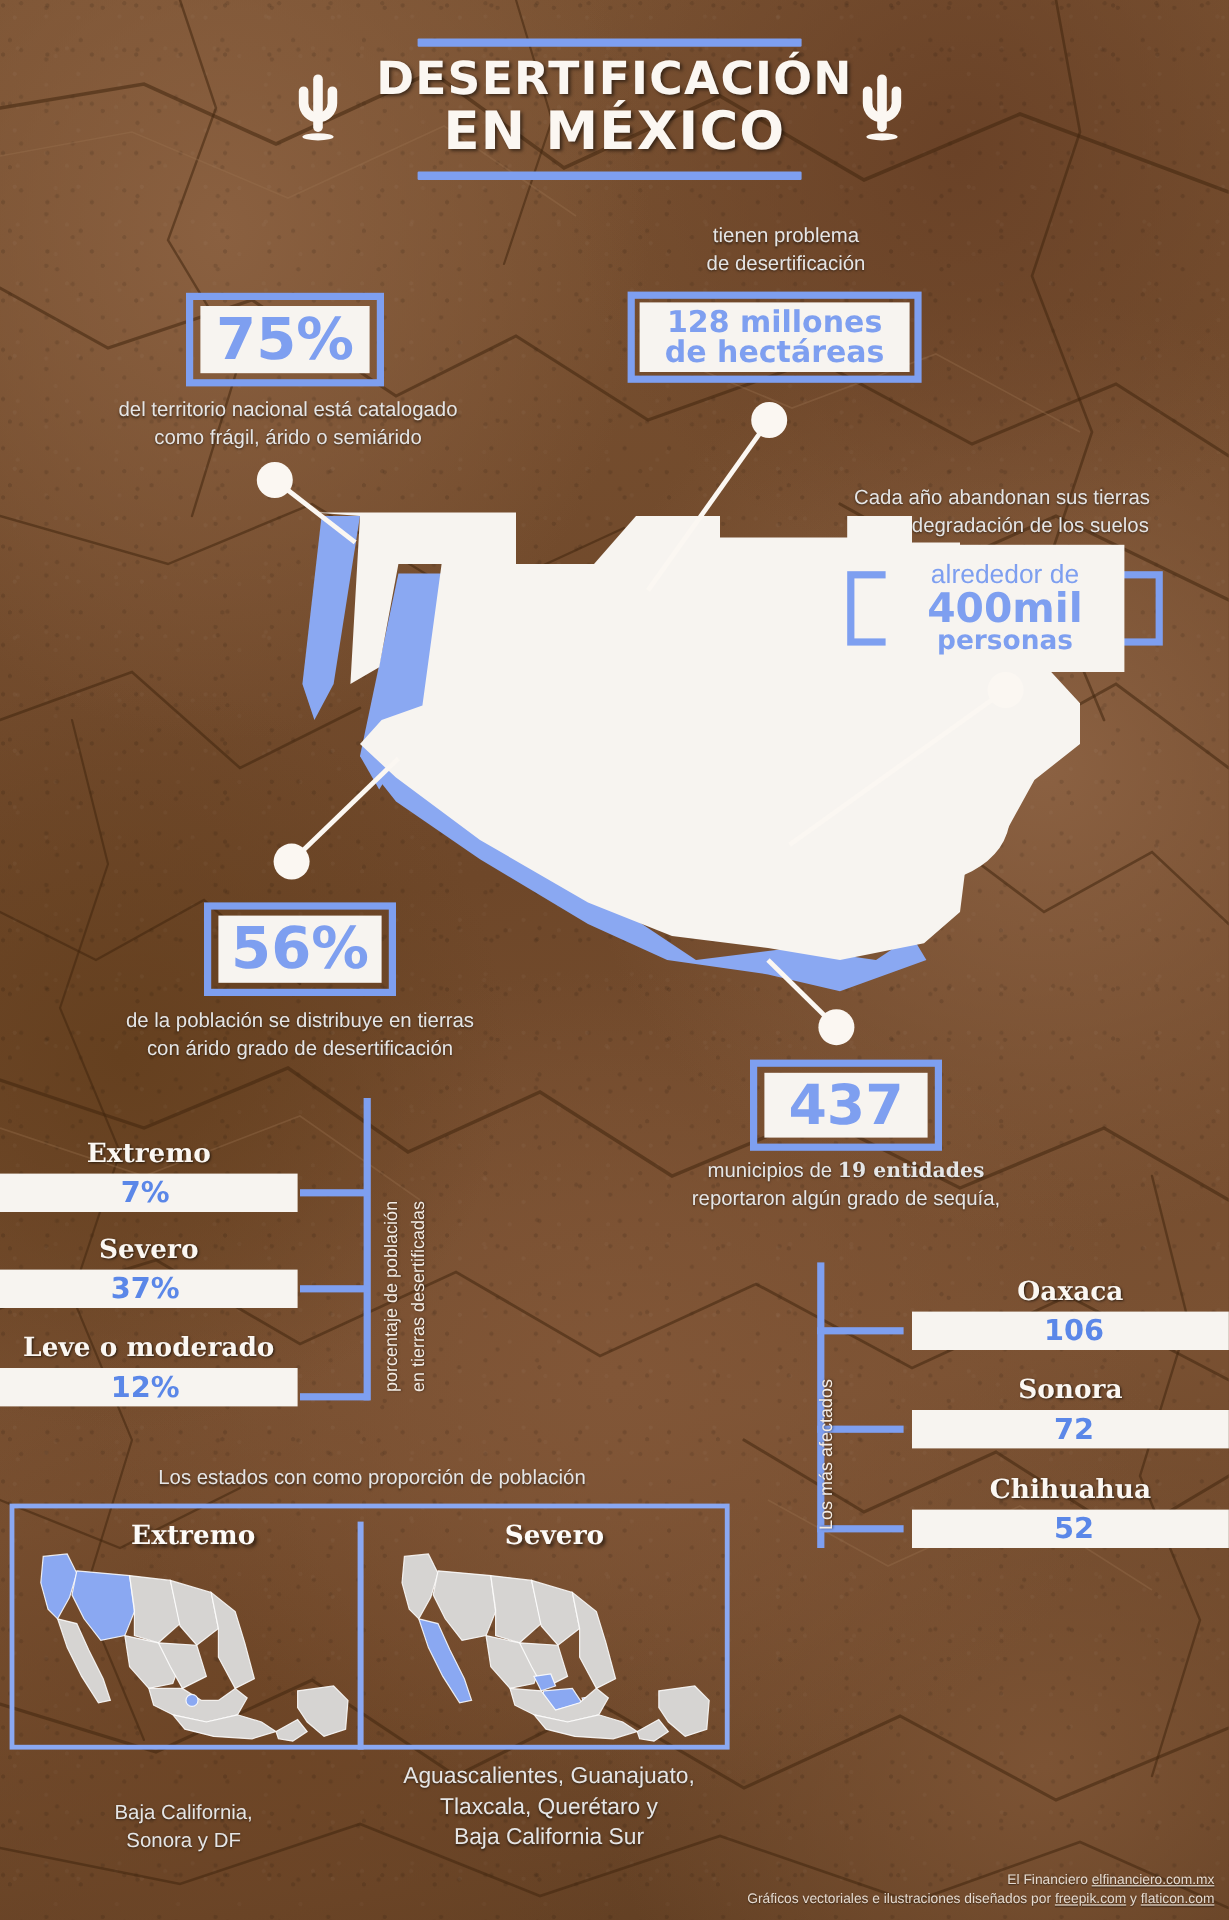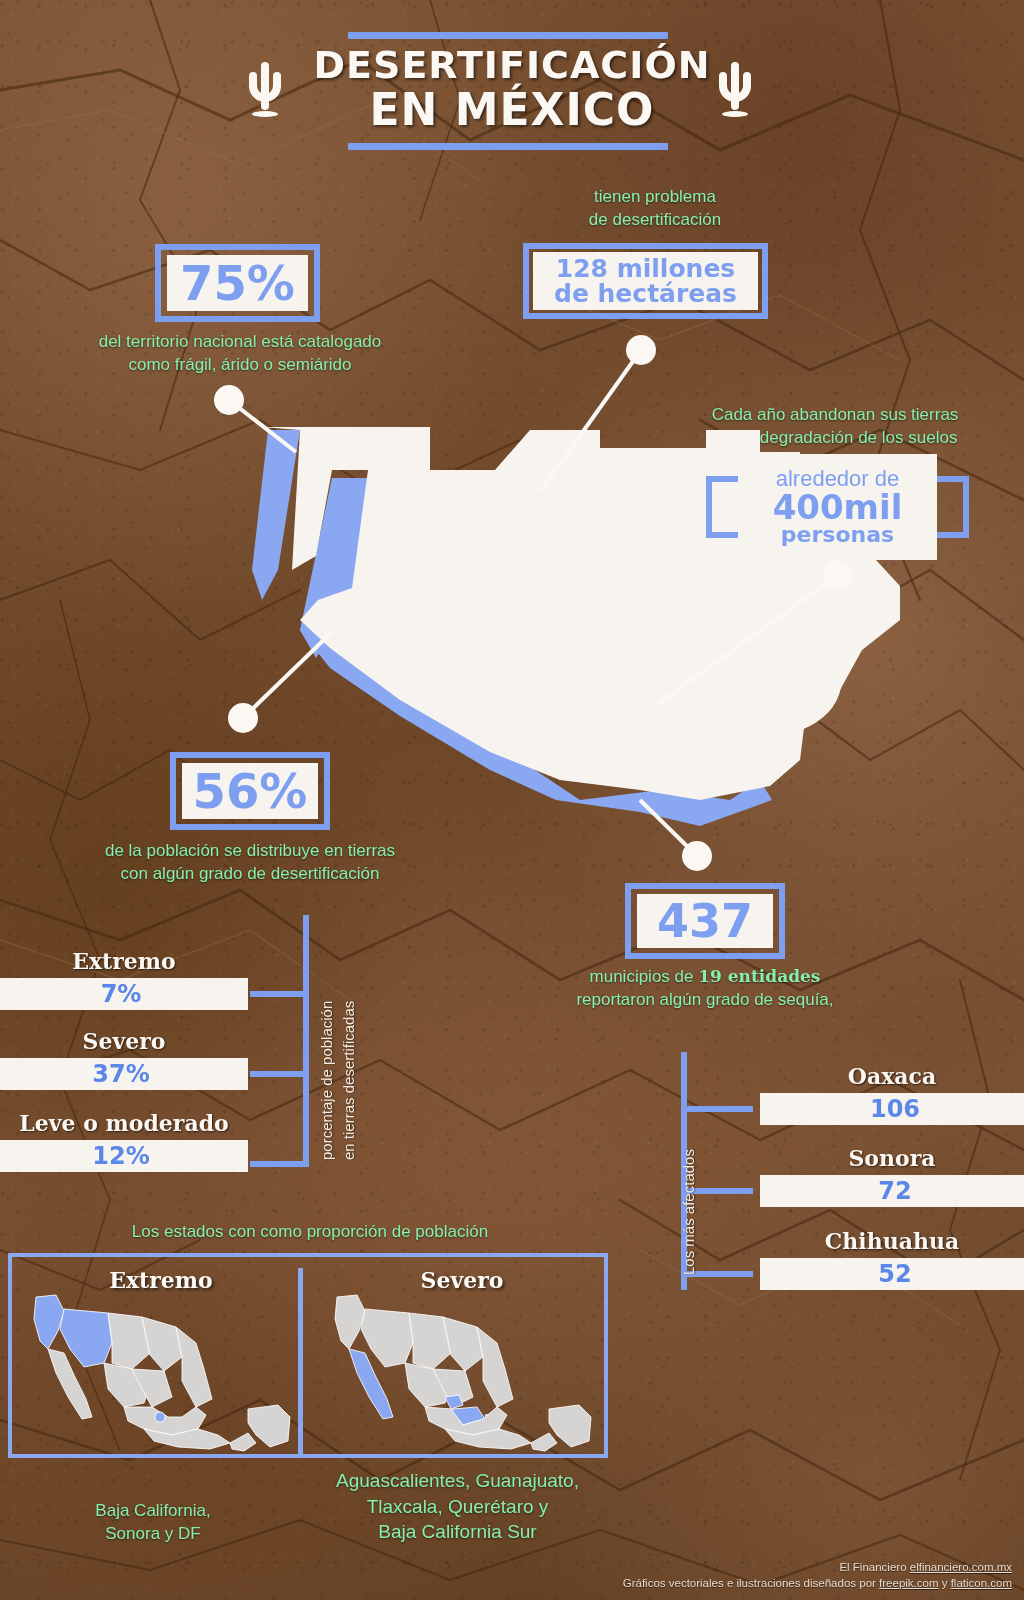--- a/index.html
+++ b/index.html
@@ -36,21 +36,21 @@
       radial-gradient(circle at 14% 63%, rgba(0,0,0,.2) 0 1.5px, transparent 2px),
       radial-gradient(circle at 36% 82%, rgba(255,255,255,.06) 0 1.5px, transparent 2px),
       radial-gradient(circle at 71% 68%, rgba(0,0,0,.2) 0 1.5px, transparent 2px),
       radial-gradient(circle at 91% 85%, rgba(255,255,255,.05) 0 1.5px, transparent 2px);
     background-size:37px 41px, 53px 47px, 43px 39px, 61px 57px, 47px 43px, 59px 53px, 41px 49px, 67px 61px, 51px 55px;
   }
   #bg svg { position:absolute; inset:0; width:1024px; height:1600px; }
 
   
   .abs { position:absolute; z-index:5; }
-  .white-txt { color:#86efac; text-shadow:0 1px 2px rgba(0,0,0,.55); }
+  .white-txt { color:#e5e5e5; text-shadow:0 1px 2px rgba(0,0,0,.55); }
 
   
   #header { left:0; top:0; width:1024px; height:170px; z-index:6; }
   .rule { position:absolute; height:7px; background:#7e9ff0; border-radius:1px; }
   #rule-top { left:348px; top:32px; width:320px; }
   #rule-bot { left:348px; top:143px; width:320px; }
   #title-wrap { position:absolute; left:0; top:46px; width:1024px; text-align:center; }
   .title-line {
     font-family:"DejaVu Sans", sans-serif;
     font-weight:bold; color:#fbf7f2; letter-spacing:1px;
@@ -330,21 +330,21 @@
     <span class="l400-c">personas</span>
   </div>
 </div>
 
 <div class="stat-box" id="box-56">
   <div class="stat-frame"></div>
   <div class="stat-fill">56%</div>
 </div>
 <div class="abs white-txt" id="cap-56">
   <div>de la población se distribuye en tierras</div>
-  <div>con algún grado de desertificación</div>
+  <div>con árido grado de desertificación</div>
 </div>
 
 <div class="stat-box" id="box-437">
   <div class="stat-frame"></div>
   <div class="stat-fill">437</div>
 </div>
 <div class="abs white-txt" id="cap-437">
   <div><span>municipios de </span><b>19 entidades</b></div>
   <div>reportaron algún grado de sequía,</div>
 </div>

